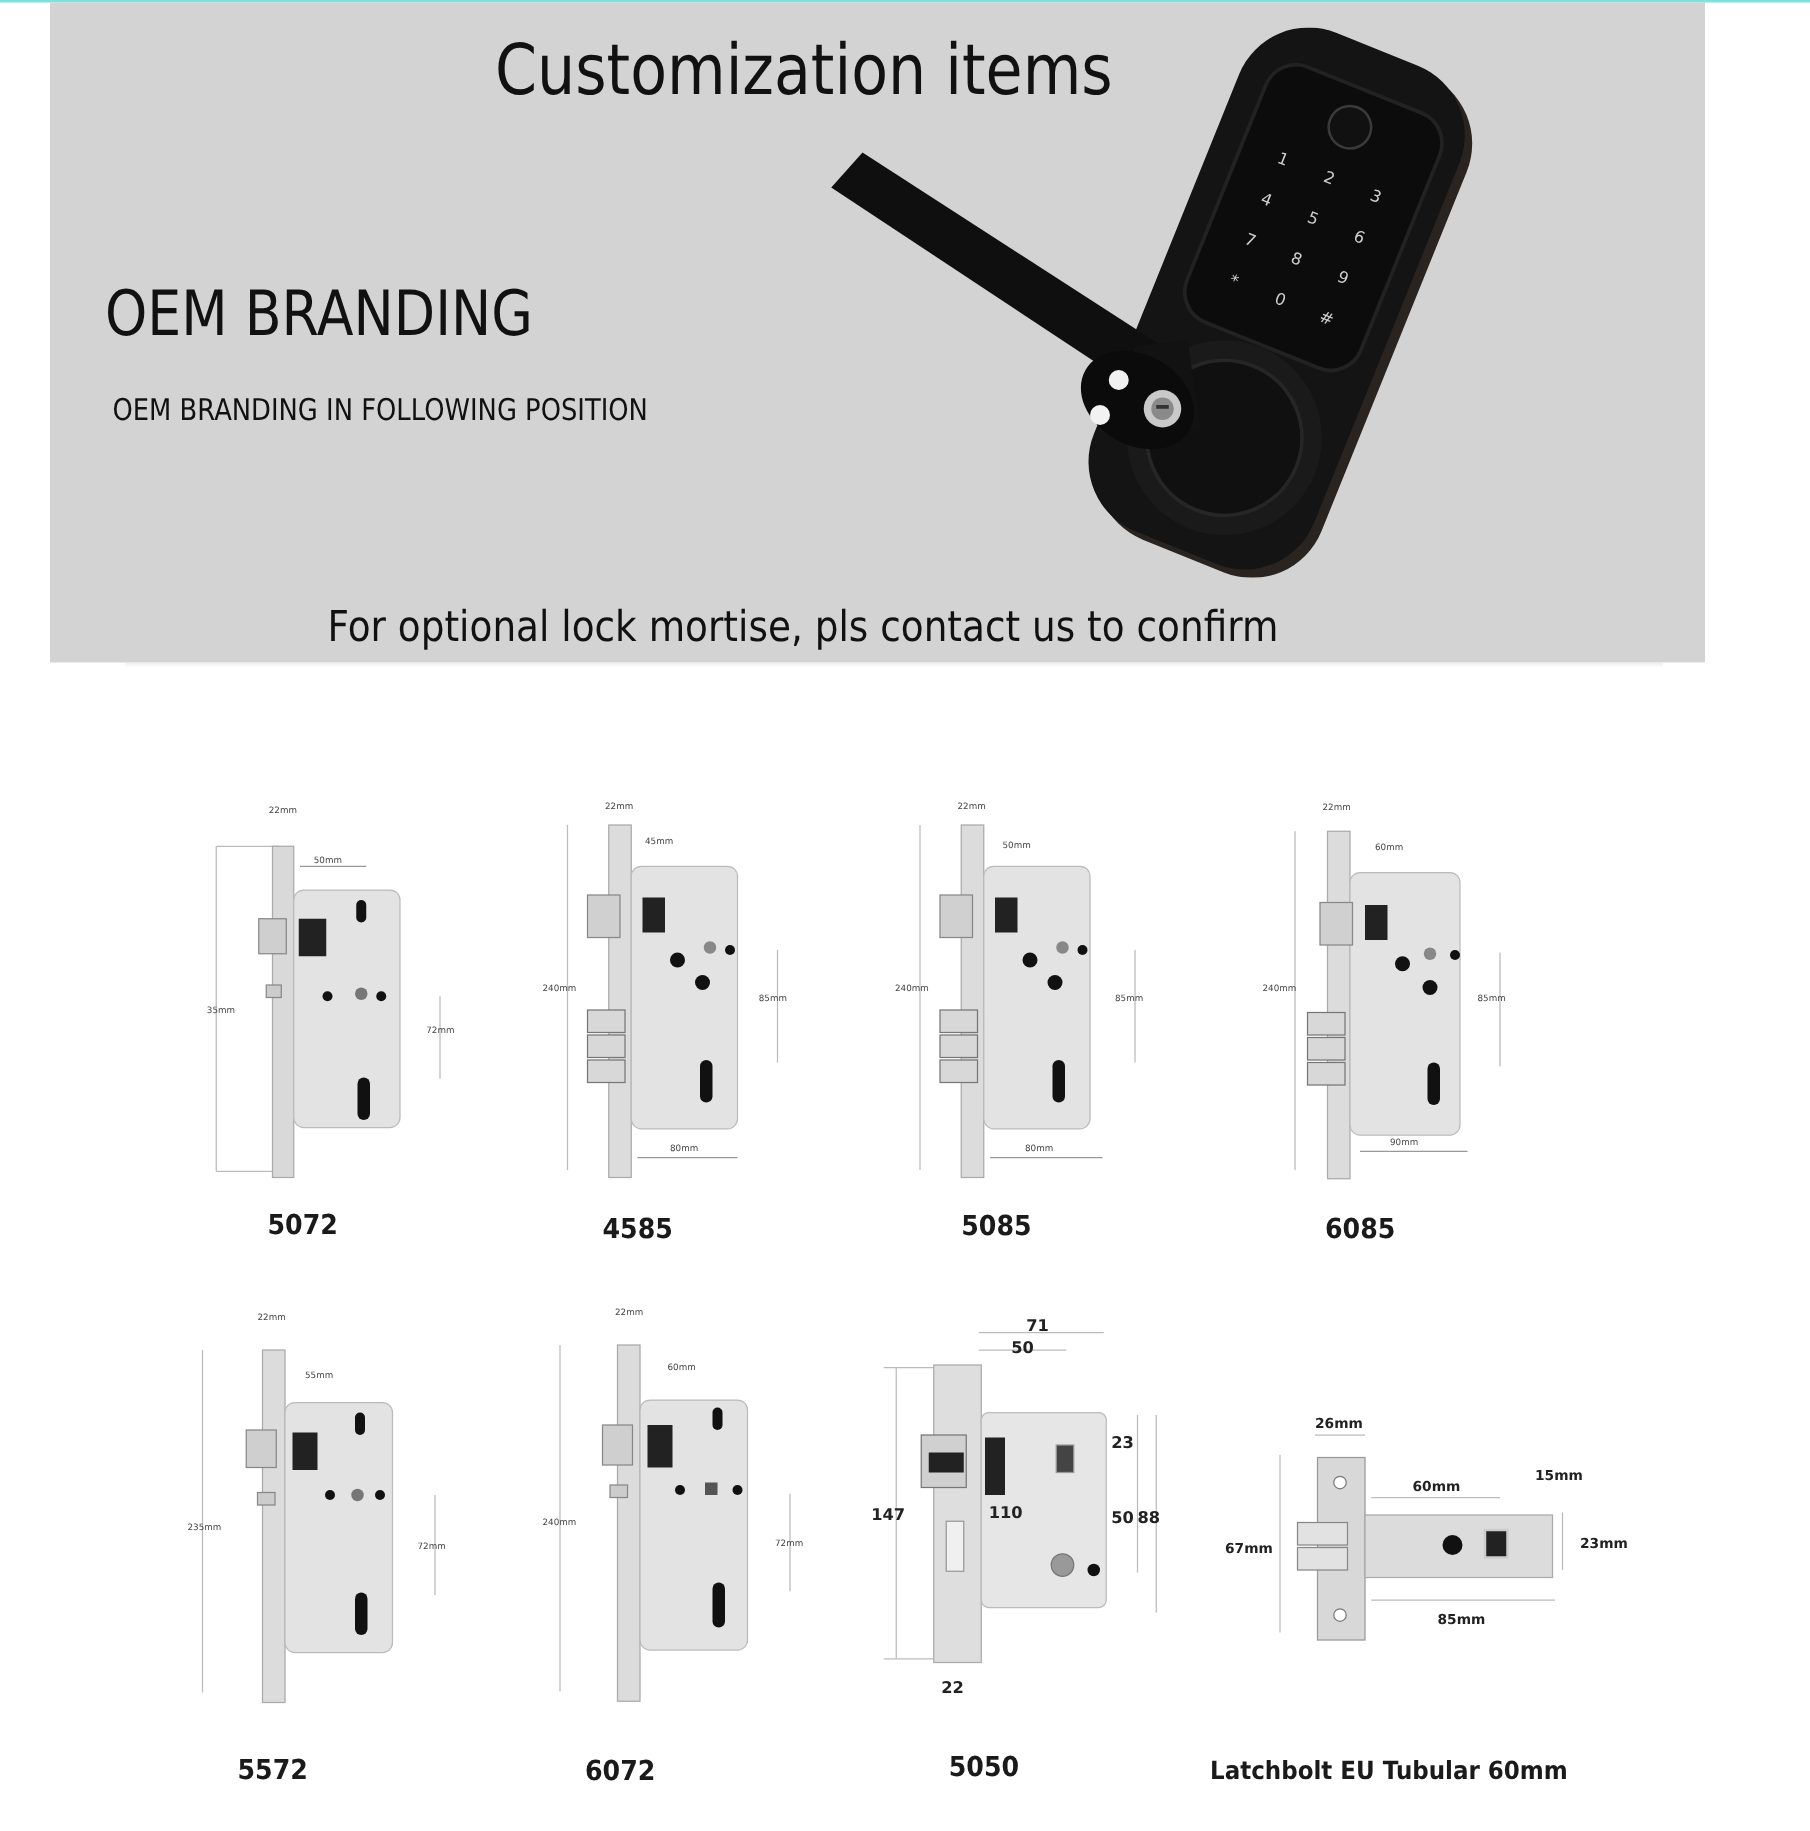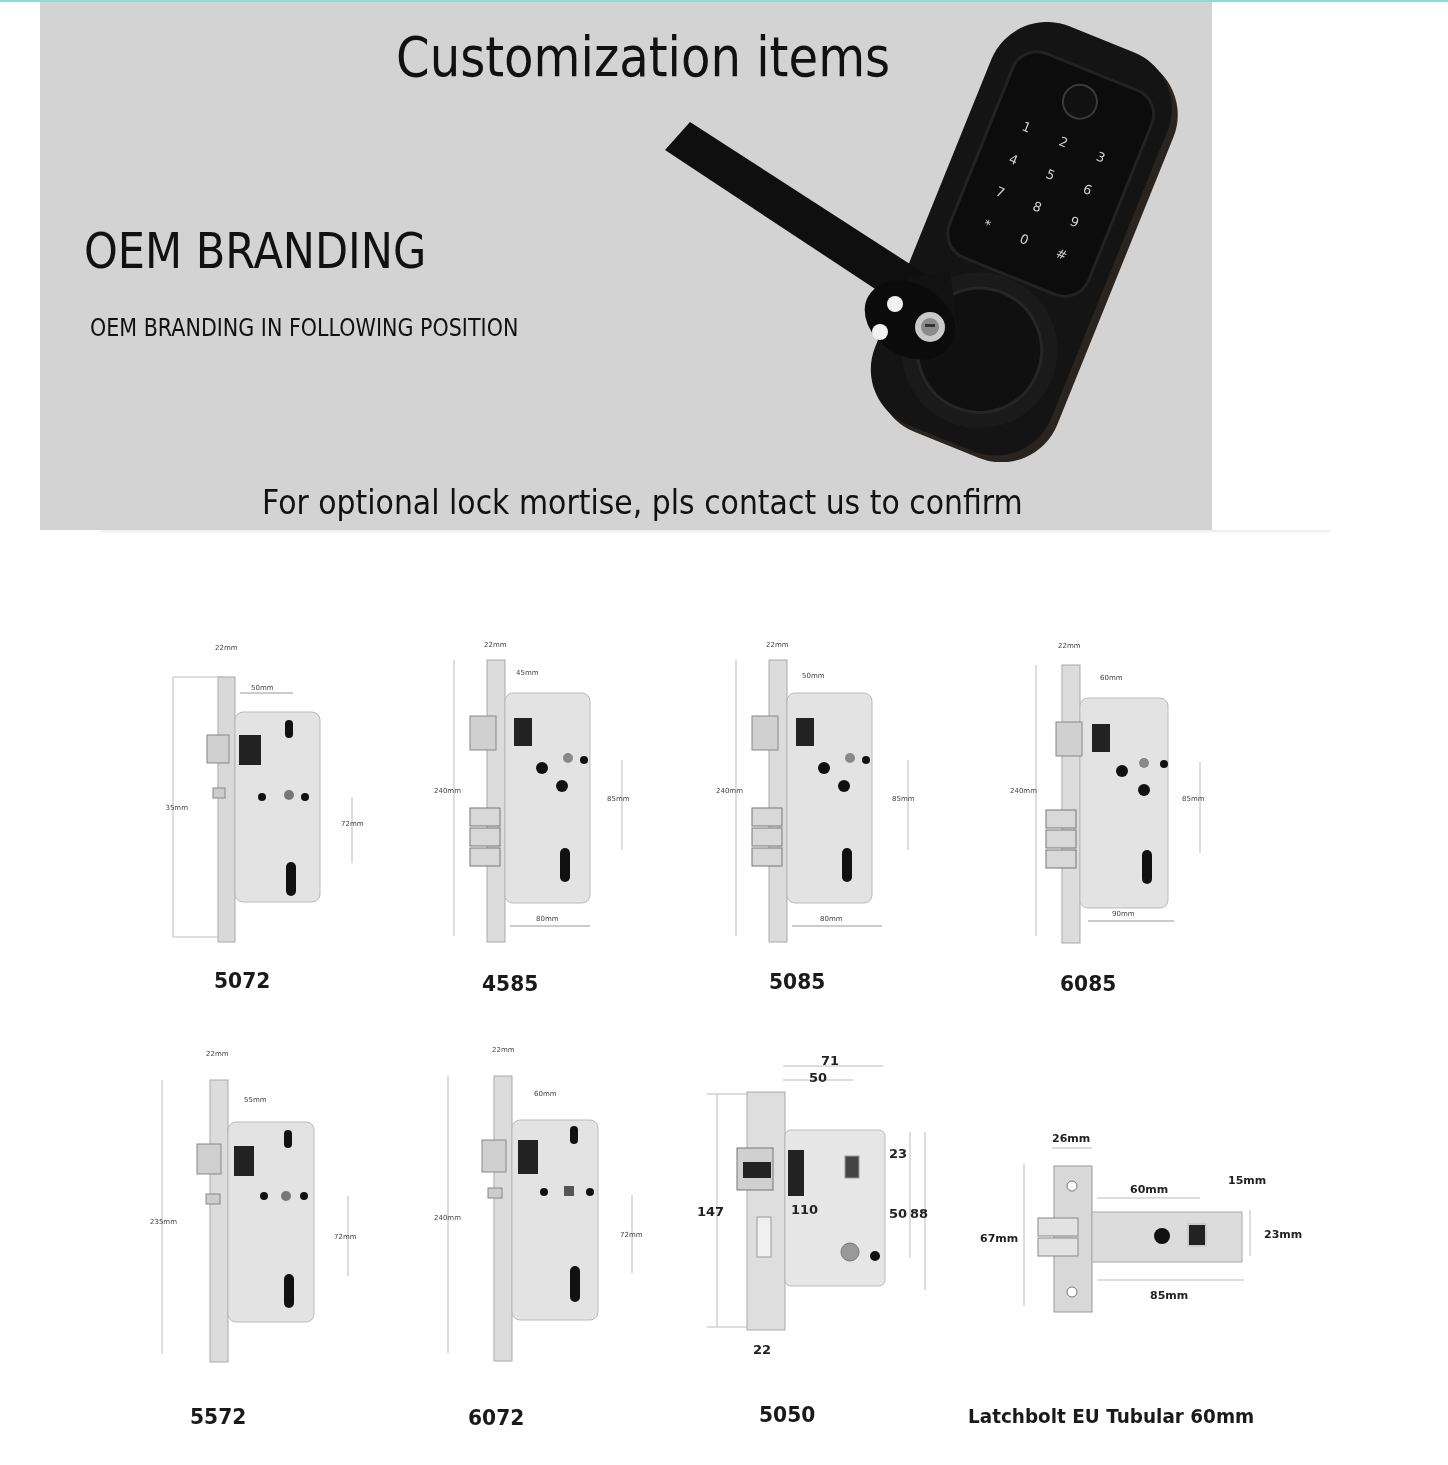--- a/index.html
+++ b/index.html
@@ -1,19 +1,19 @@
 <!DOCTYPE html>
 <html><head>
 <meta charset="utf-8">
 <style>
   html, body { margin: 0; padding: 0; background: #ffffff; }
   body { width: 1448px; height: 1465px; position: relative; overflow: hidden;
          font-family: "DejaVu Sans", sans-serif; color: #111; }
   .topline { position: absolute; left: 0; top: 0; width: 1448px; height: 2px; background: #7fe0dc; }
-  .banner { position: absolute; left: 40px; top: 2px; width: 1172px; height: 528px; background: #d3d3d3; overflow: hidden; }
+  .banner { position: absolute; left: 40px; top: 2px; width: 1324px; height: 528px; background: #d3d3d3; overflow: hidden; }
   .banner-title { position: absolute; left: 356px; top: 22px; font-size: 56px; font-weight: 500; letter-spacing: 0; font-family: "DejaVu Sans", sans-serif; transform: scaleX(0.86); transform-origin: left top; white-space: nowrap; }
   .oem-heading { position: absolute; left: 44px; top: 220px; font-size: 50px; white-space: nowrap; transform: scaleX(0.86); transform-origin: left top; }
   .oem-sub { position: absolute; left: 50px; top: 312px; font-size: 24px; white-space: nowrap; transform: scaleX(0.86); transform-origin: left top; }
   .mortise-note { position: absolute; left: 222px; top: 480px; font-size: 34px; white-space: nowrap; transform: scaleX(0.88); transform-origin: left top; }
   .lock-photo { position: absolute; left: 570px; top: 20px; width: 600px; height: 440px; }
   .shadow-line { position: absolute; left: 100px; top: 530px; width: 1230px; height: 4px; background: linear-gradient(#ececec, #ffffff); }
 
   .item { position: absolute; }
   .item svg { display: block; }
   .caption { position: absolute; font-size: 22px; font-weight: bold; white-space: nowrap; transform: scaleX(0.92); transform-origin: left top; color: #1a1a1a; }

